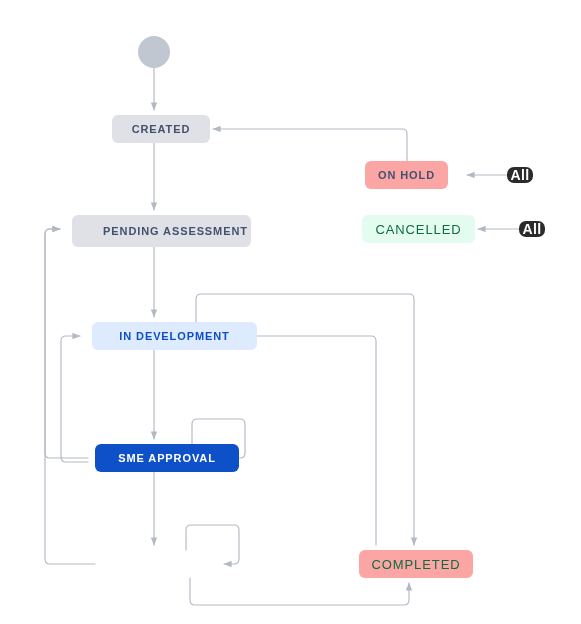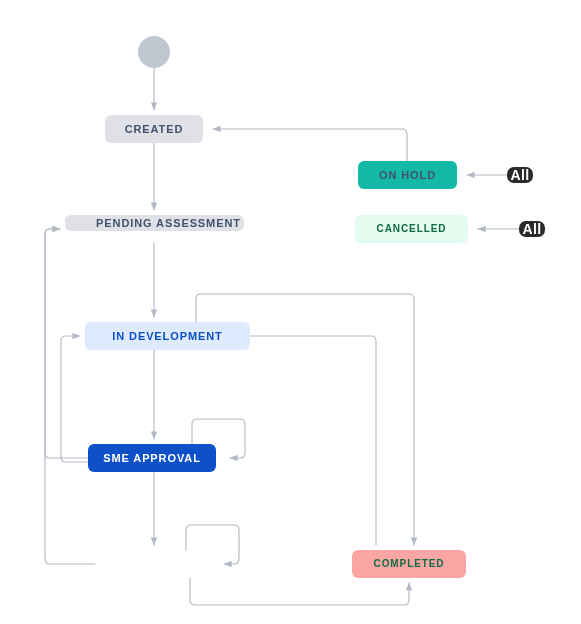--- a/index.html
+++ b/index.html
@@ -32,20 +32,21 @@
     position: absolute;
     box-sizing: border-box;
     display: flex;
     align-items: center;
     justify-content: center;
     border-radius: 6px;
     letter-spacing: 0.9px;
     white-space: nowrap;
     user-select: none;
     cursor: pointer;
+    margin-left: 7px;
   }
   .node-label {
     display: block;
     line-height: 1;
   }
   
   .node.state-grey {
     background: #dfe1e6;
     color: #42526e;
     font-size: 11px;
@@ -59,22 +60,22 @@
   }
   .node.state-blue-solid {
     background: #0d50c8;
     color: #ffffff;
     font-size: 11px;
     font-weight: 700;
   }
   .node.state-green-soft {
     background: #e3fcef;
     color: #116b42;
-    font-size: 10px;
-    font-weight: 700;
+    font-size: 13px;
+    font-weight: 400;
   }
   
   .start-node {
     position: absolute;
     border-radius: 50%;
     background: #c1c7d0;
     cursor: pointer;
   }
   
   .all-badge {
@@ -140,37 +141,37 @@
       <path d="M376,545 L376,341 Q376,336 371,336 L232,336" marker-end="url(#arrowhead)"></path>
     </g>
   </svg>
 
   <div class="start-node" id="node-start" style="left: 138px; top: 36px; width: 32px; height: 32px; background: rgb(193, 199, 208);"></div>
 
   <div class="node state-grey" id="node-created" style="left: 105px; top: 115px; width: 98px; height: 28px; background: rgb(223, 225, 230); color: rgb(66, 82, 110);">
     <span class="node-label">CREATED</span>
   </div>
 
-  <div class="node state-grey" id="node-on_hold" style="left: 358px; top: 161px; width: 99px; height: 28px; background: #14b8a6; color: rgb(66, 82, 110);">
+  <div class="node state-grey" id="node-on_hold" style="left: 358px; top: 161px; width: 83px; height: 28px; background: #fca5a5; color: rgb(66, 82, 110);">
     <span class="node-label">ON HOLD</span>
   </div>
 
-  <div class="node state-grey" id="node-pending_assessment" style="left: 65px; top: 215px; width: 179px; height: 16px; background: rgb(223, 225, 230); color: rgb(66, 82, 110); padding-left: 28px;">
+  <div class="node state-grey" id="node-pending_assessment" style="left: 65px; top: 215px; width: 179px; height: 32px; background: rgb(223, 225, 230); color: rgb(66, 82, 110); padding-left: 28px;">
     <span class="node-label">PENDING ASSESSMENT</span>
   </div>
 
   <div class="node state-green-soft" id="node-cancelled" style="left: 355px; top: 215px; width: 113px; height: 28px; background: rgb(227, 252, 239); color: rgb(17, 107, 66);">
     <span class="node-label">CANCELLED</span>
   </div>
 
   <div class="node state-blue-soft" id="node-in_development" style="left: 85px; top: 322px; width: 165px; height: 28px; background: rgb(222, 235, 255); color: rgb(12, 78, 196);">
     <span class="node-label">IN DEVELOPMENT</span>
   </div>
 
-  <div class="node state-blue-solid" id="node-sme_approval" style="left: 88px; top: 444px; width: 128px; height: 28px; background: rgb(13, 80, 200); color: rgb(255, 255, 255);">
+  <div class="node state-blue-solid" id="node-sme_approval" style="left: 88px; top: 444px; width: 144px; height: 28px; background: rgb(13, 80, 200); color: rgb(255, 255, 255);">
     <span class="node-label">SME APPROVAL</span>
   </div>
 
 
   <div class="node state-green-soft" id="node-completed" style="left: 352px; top: 550px; width: 114px; height: 28px; background: #fca5a5; color: rgb(17, 107, 66);">
     <span class="node-label">COMPLETED</span>
   </div>
 
   <div class="all-badge" id="badge-all_to_on_hold" style="left: 507px; top: 167px; width: 26px; height: 16px;">
     <span>All</span>

